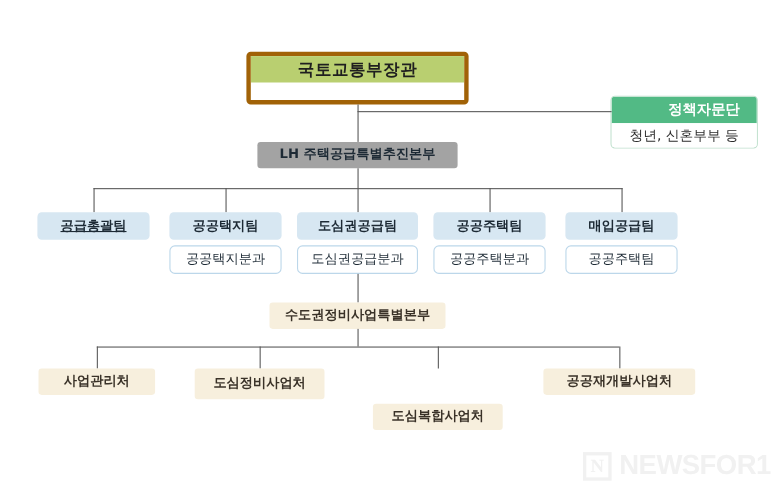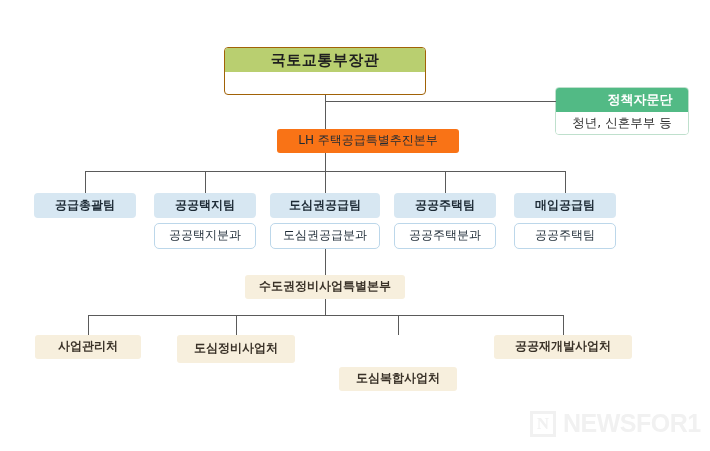--- a/index.html
+++ b/index.html
@@ -60,21 +60,21 @@
     box-sizing: border-box;
     display: flex;
     align-items: center;
     justify-content: center;
     background: #ffffff;
     color: #2b2b2b;
   }
 
   
   #minister-card {
-    border: 1px solid #a16207;
+    border: 4px solid #a16207;
   }
   #minister-card .card-head {
     background: #b9cf70;
     font-size: 15px;
     letter-spacing: .5px;
   }
   #minister-card .card-body {
     font-size: 13.5px;
   }
 
@@ -87,26 +87,25 @@
     color: #ffffff;
     font-size: 13px;
     padding-left: 36px;
   }
   #advisory-card .card-body {
     font-size: 12.5px;
   }
 
   
   .bar-blue {
-    background: #f97316;
+    background: #a3a3a3;
     border-radius: 3px;
     font-size: 12px;
-    font-weight: normal;
+    font-weight: bold;
     color: #1d2a35;
-    margin-left: 43px;
   }
   
   .team {
     background: #d7e7f2;
     border-radius: 4px;
     font-size: 12px;
     font-weight: bold;
     color: #1d2a35;
   }
   
@@ -187,21 +186,21 @@
   <div class="conn v" style="left:325px; top:153px; height:18px;"></div>
 
   <div class="conn h" style="left:85px; top:171px; width:481px;"></div>
 
   <div class="conn v" style="left:85px;  top:171px; height:22px;"></div>
   <div class="conn v" style="left:205px; top:171px; height:22px;"></div>
   <div class="conn v" style="left:325px; top:171px; height:22px;"></div>
   <div class="conn v" style="left:445px; top:171px; height:22px;"></div>
   <div class="conn v" style="left:565px; top:171px; height:22px;"></div>
 
-  <div class="node team" style="left:34px;  top:193px; width:102px; height:25px;">공급총괄팀</div>
+  <div class="node team" style="left:34px;  top:193px; width:102px; height:25px;text-decoration:underline;">공급총괄팀</div>
   <div class="node team" style="left:154px; top:193px; width:102px; height:25px;">공공택지팀</div>
   <div class="node team" style="left:270px; top:193px; width:110px; height:25px;">도심권공급팀</div>
   <div class="node team" style="left:394px; top:193px; width:102px; height:25px;">공공주택팀</div>
   <div class="node team" style="left:514px; top:193px; width:102px; height:25px;">매입공급팀</div>
 
   <div class="node subteam" style="left:154px; top:223px; width:102px; height:26px;">공공택지분과</div>
   <div class="node subteam" style="left:270px; top:223px; width:110px; height:26px;">도심권공급분과</div>
   <div class="node subteam" style="left:394px; top:223px; width:102px; height:26px;">공공주택분과</div>
   <div class="node subteam" style="left:514px; top:223px; width:102px; height:26px;">공공주택팀</div>
 

